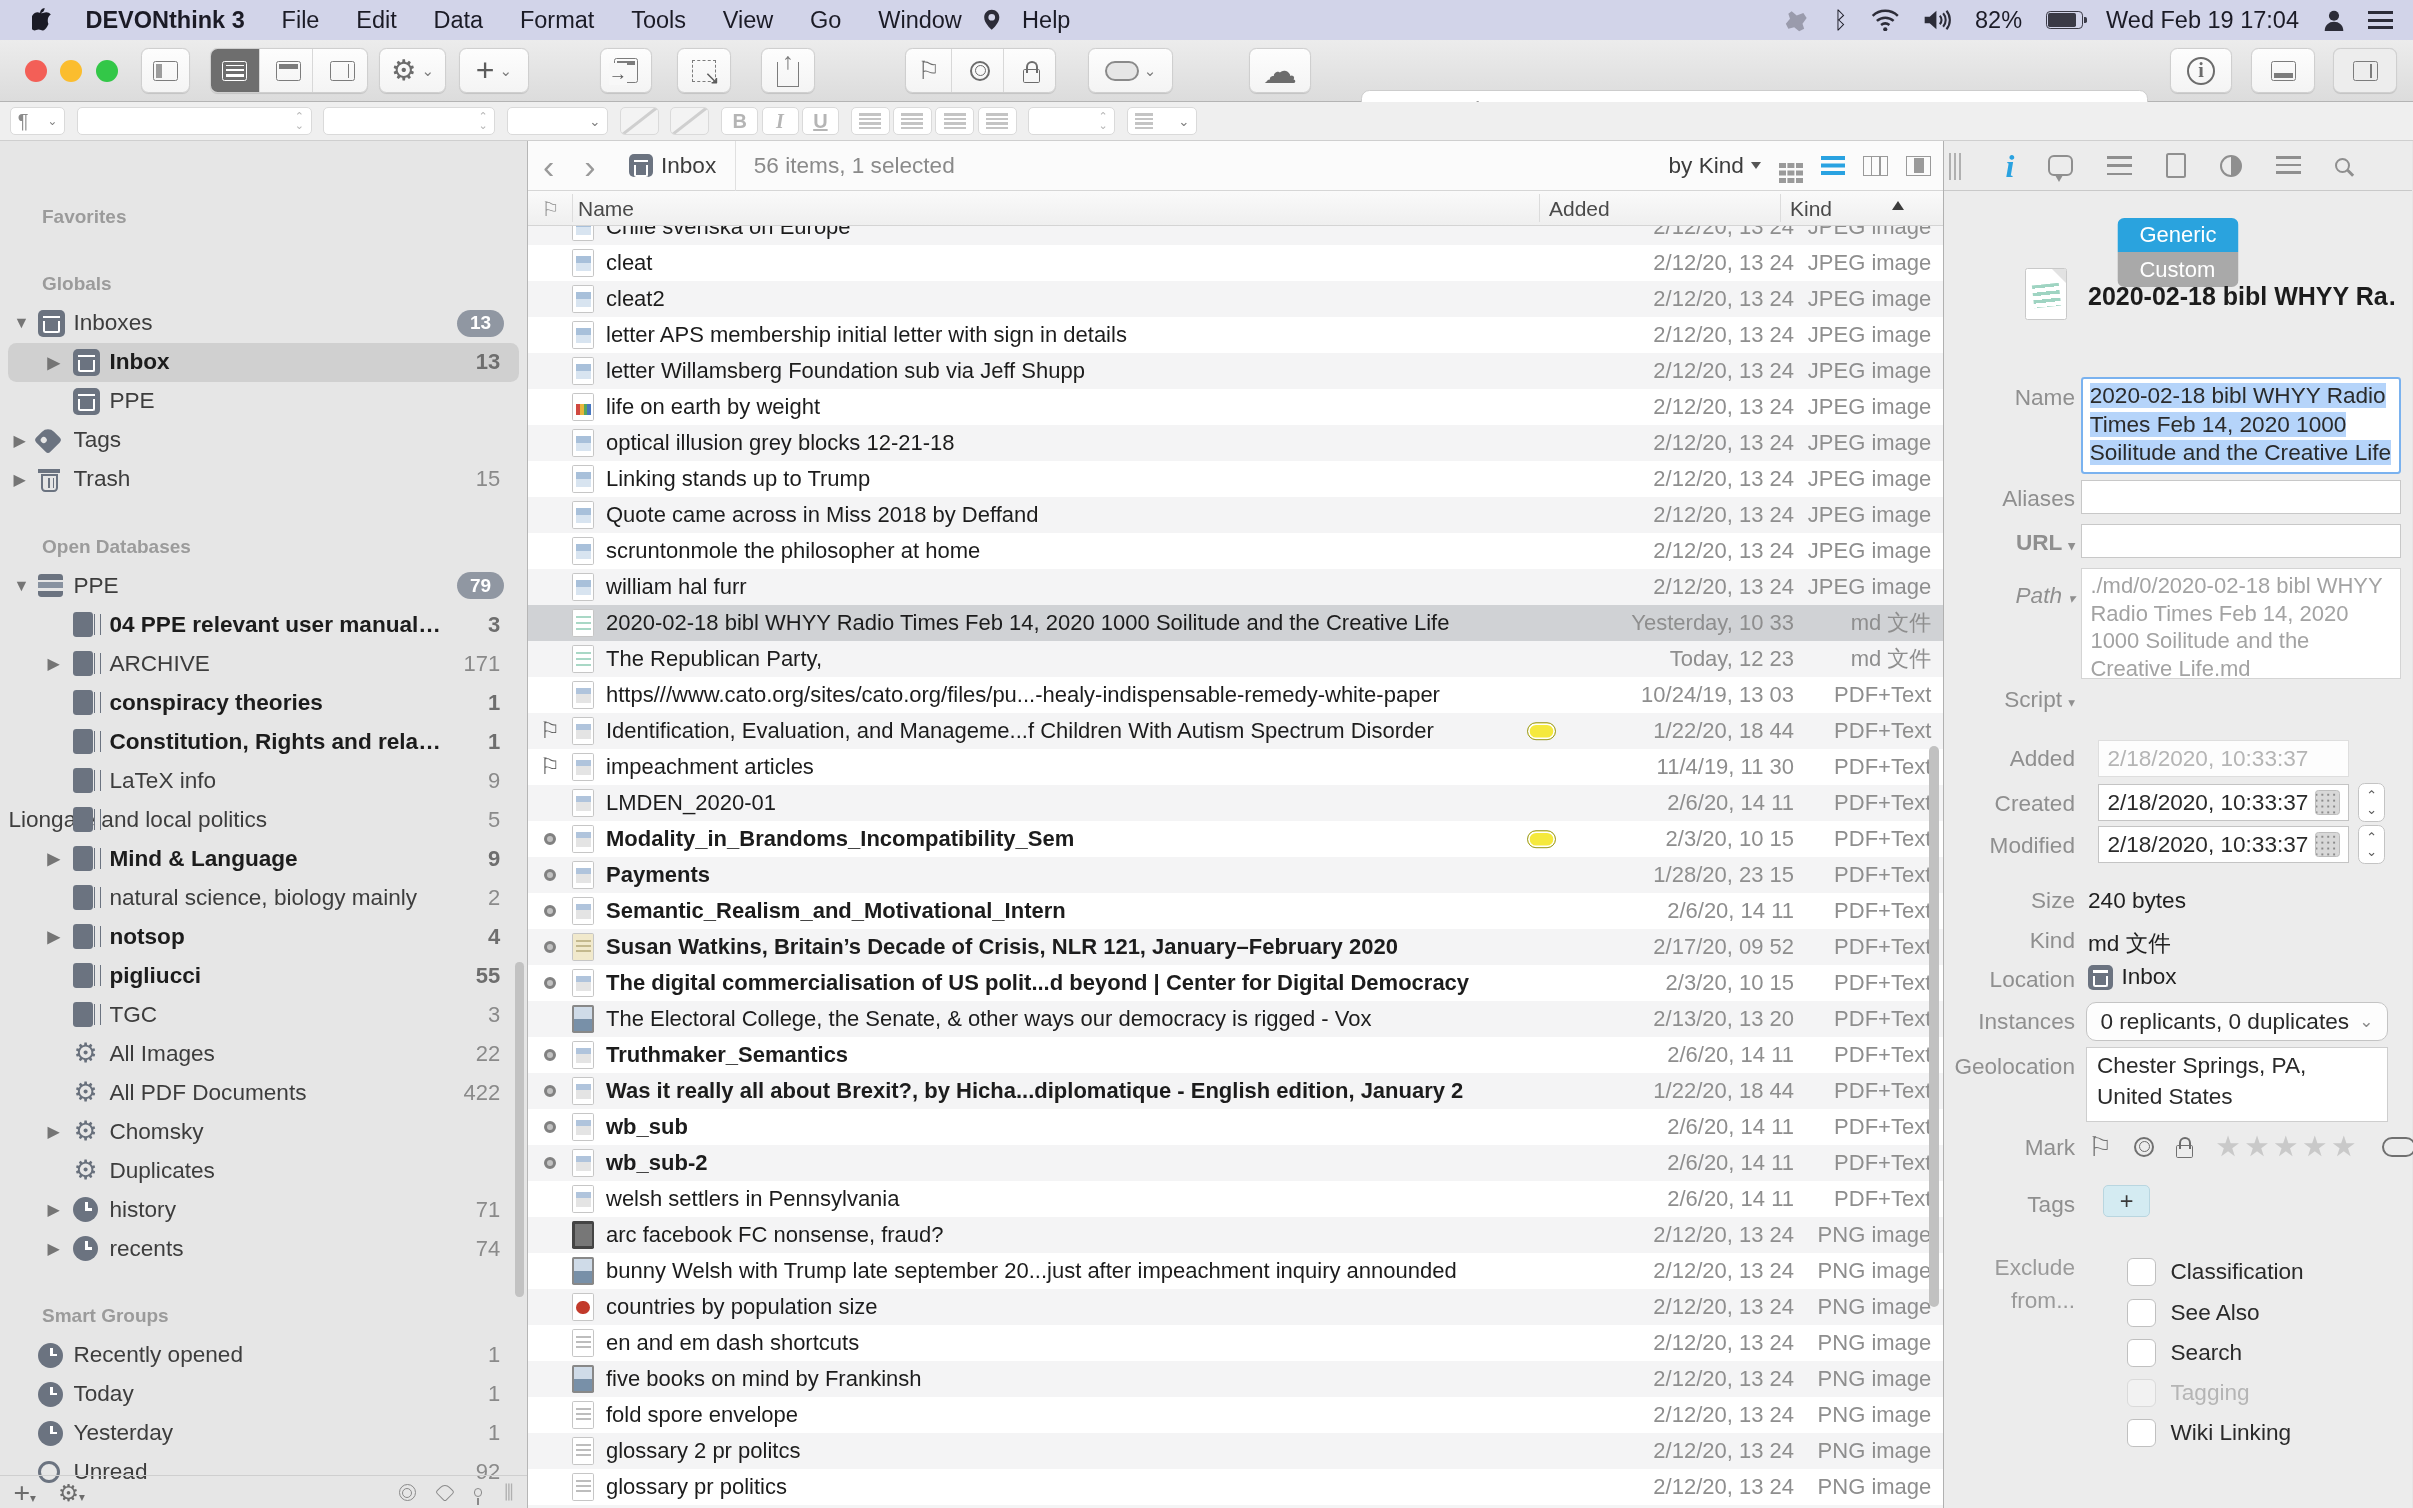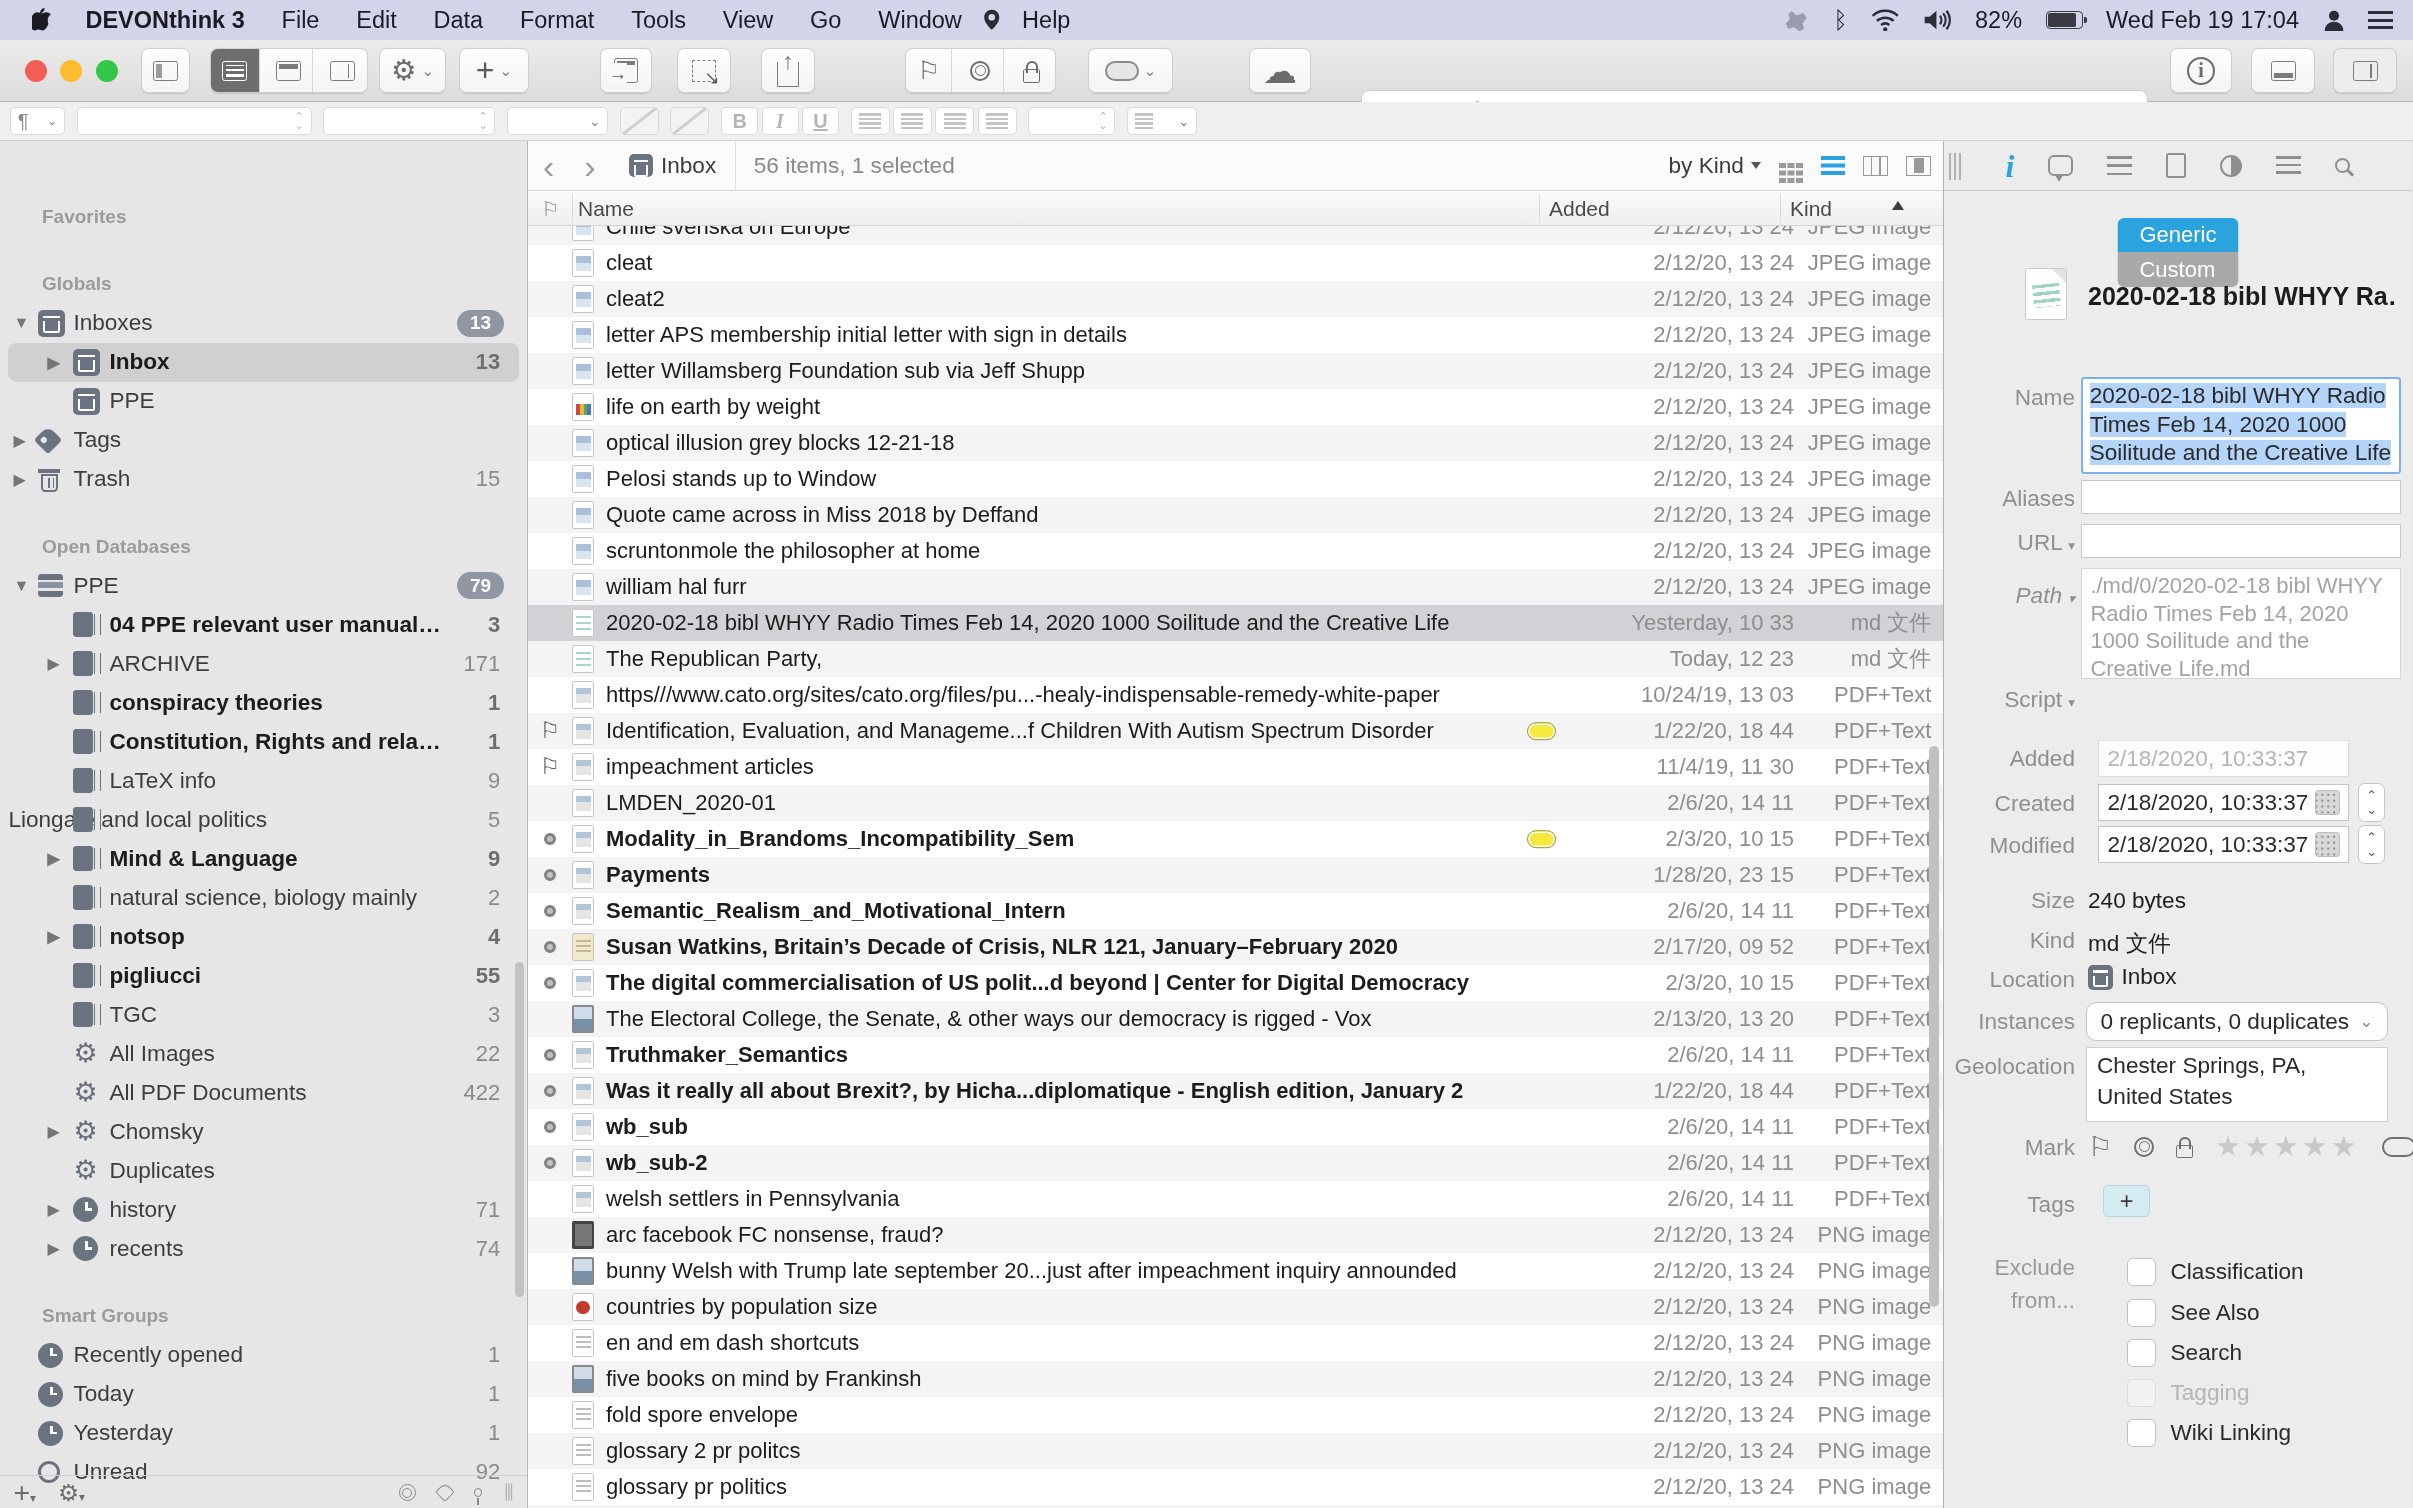--- a/index.html
+++ b/index.html
@@ -676,21 +676,21 @@
             </span>
             <span class="c-name">optical illusion grey blocks 12-21-18</span>
             <span class="c-added">2/12/20, 13 24</span>
             <span class="c-kind">JPEG image</span>
           </div>
           <div class="row">
             <span class="c-mark"></span>
             <span class="c-icon">
               <span class="doc-ic ic-img"></span>
             </span>
-            <span class="c-name">Pelosi stands up to Window</span>
+            <span class="c-name">Linking stands up to Trump</span>
             <span class="c-added">2/12/20, 13 24</span>
             <span class="c-kind">JPEG image</span>
           </div>
           <div class="row alt">
             <span class="c-mark"></span>
             <span class="c-icon">
               <span class="doc-ic ic-img"></span>
             </span>
             <span class="c-name">Quote came across in Miss 2018 by Deffand</span>
             <span class="c-added">2/12/20, 13 24</span>
@@ -1001,21 +1001,21 @@
       <span class="ilabel" style="top:194px;">Name</span>
       <div class="name-box" id="namebox">
           <div><span>2020-02-18 bibl WHYY Radio</span></div>
           <div><span>Times Feb 14, 2020 1000</span></div>
           <div><span>Soilitude and the Creative Life</span></div>
         </div>
 
       <span class="ilabel" style="top:295px;">Aliases</span>
       <div class="ifield" style="top:289px;"></div>
 
-      <span class="ilabel" style="top:339px;"><span>URL</span> <span class="dd">▾</span></span>
+      <span class="ilabel" style="top:339px;font-weight:bold;"><span>URL</span> <span class="dd">▾</span></span>
       <div class="ifield" style="top:333px;"></div>
 
       <span class="ilabel" style="top:392px;font-style:italic;"><span>Path</span> <span class="dd">▾</span></span>
       <div class="path-box">./md/0/2020-02-18 bibl WHYY Radio Times Feb 14, 2020 1000 Soilitude and the Creative Life.md</div>
 
       <span class="ilabel" style="top:496px;"><span>Script</span> <span class="dd">▾</span></span>
 
       <span class="ilabel" style="top:555px;">Added</span>
       <div class="datefield dis" style="top:549px;">
           <span>2/18/2020, 10:33:37</span>

